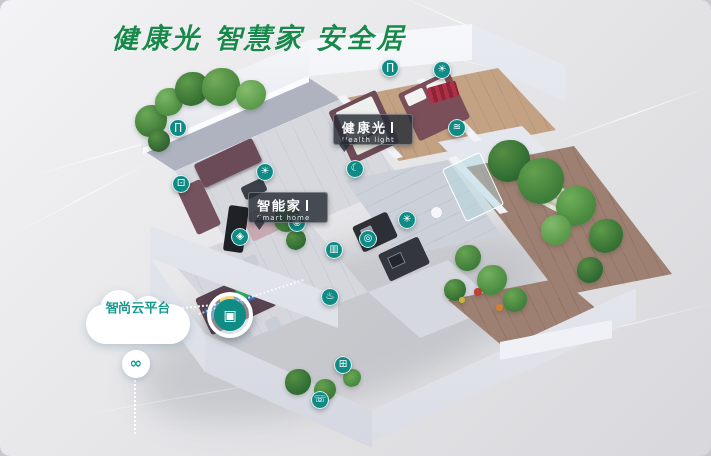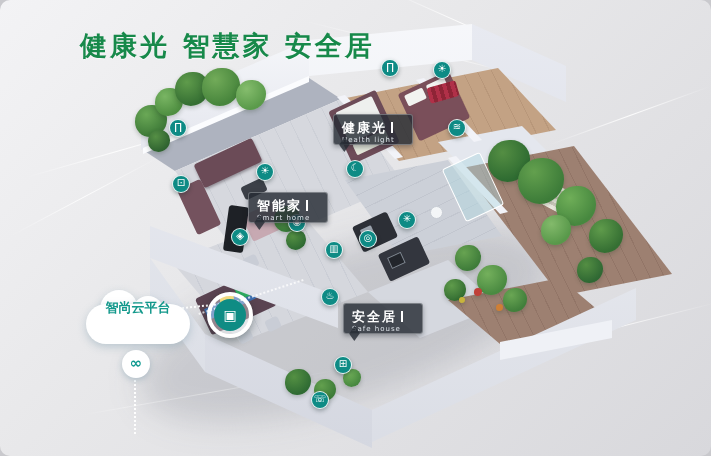--- a/index.html
+++ b/index.html
@@ -5,22 +5,22 @@
   html,body{margin:0;padding:0;background:#c9c9cd;font-family:"DejaVu Sans",sans-serif;}
   #canvas{position:relative;width:711px;height:456px;overflow:hidden;border-radius:10px;
     background:linear-gradient(135deg,#f3f3f5 0%,#e8e8ea 40%,#d8d8dc 100%);}
   .quad{position:absolute;left:0;top:0;width:711px;height:456px;}
   .streak{position:absolute;height:1px;background:linear-gradient(90deg,rgba(255,255,255,0),rgba(255,255,255,.9),rgba(255,255,255,0));}
   .plant{position:absolute;border-radius:52% 46% 55% 48%;box-shadow:0 2px 4px rgba(40,60,40,.25);}
   .furn{position:absolute;border-radius:3px;}
   .dotline{position:absolute;border-top:2px dotted rgba(255,255,255,.95);}
   .dotlinev{position:absolute;border-left:2px dotted rgba(255,255,255,.95);}
   
-  #title{position:absolute;left:80px;top:20px;font-size:27px;font-weight:bold;
-    color:#17894a;letter-spacing:3px;text-shadow:0 1px 1px rgba(255,255,255,.7);margin-top:8px;}
+  #title{position:absolute;left:112px;top:20px;font-size:27px;font-weight:bold;font-style:italic;
+    color:#17894a;letter-spacing:3px;text-shadow:0 1px 1px rgba(255,255,255,.7);}
   
   .tagbox{position:absolute;width:80px;height:31px;background:rgba(38,44,52,.82);border:1px solid rgba(255,255,255,.3);
     border-radius:3px;color:#fff;padding:2px 6px 0 8px;box-sizing:border-box;box-shadow:0 2px 5px rgba(20,25,35,.35);}
   .tagbox:after{content:"";position:absolute;left:6px;bottom:-5px;width:9px;height:9px;background:rgba(38,44,52,.82);
     transform:rotate(55deg) skewX(20deg);}
   .tag-zh{font-size:13px;font-weight:bold;letter-spacing:2px;line-height:14px;display:inline-block;}
   .tag-cursor{display:inline-block;width:2px;height:11px;background:#fff;margin-left:4px;vertical-align:-1px;}
   .tag-en{font-size:7px;color:#dde2e8;letter-spacing:1px;line-height:8px;}
   
   .sicon{position:absolute;width:18px;height:18px;border-radius:50%;background:#0e8b85;border:1.5px solid rgba(255,255,255,.9);
@@ -196,20 +196,16 @@
     </div>
 
   <div class="tagbox" style="left:248px;top:192px;">
     <span class="tag-zh">智能家</span><span class="tag-cursor"></span>
     <div class="tag-en">Smart home</div>
   </div>
   <div class="tagbox" style="left:333px;top:114px;">
     <span class="tag-zh">健康光</span><span class="tag-cursor"></span>
     <div class="tag-en">Health light</div>
   </div>
-  <div class="tagbox" style="left:343px;top:303px;">
-    <span class="tag-zh">安全居</span><span class="tag-cursor"></span>
-    <div class="tag-en">Safe house</div>
-  </div>
 
   <div id="title">健康光 智慧家 安全居</div>
 
 </div>
 
 </body></html>

